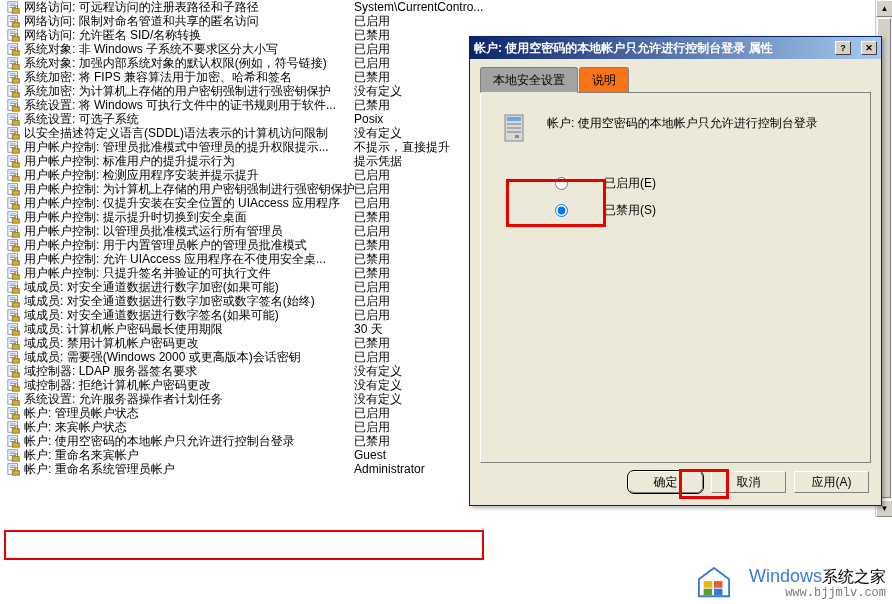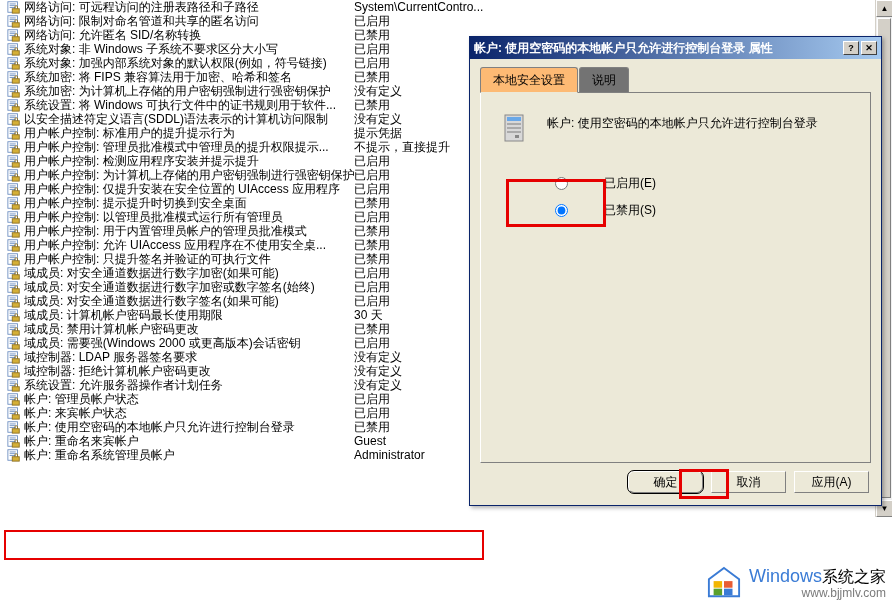--- a/index.html
+++ b/index.html
@@ -107,20 +107,21 @@
 }
 .dialog-titlebar {
   height: 22px;
   background: linear-gradient(to right, #0a246a, #a6caf0);
   color: #fff;
   display: flex;
   align-items: center;
   padding: 0 4px;
   font-size: 12px;
   font-weight: bold;
+  gap: 8px;
 }
 .dialog-titlebar .title { flex: 1; }
 .dialog-titlebar .btn {
   width: 16px;
   height: 14px;
   background: #d4d0c8;
   border: 1px solid #fff;
   border-right-color: #404040;
   border-bottom-color: #404040;
   margin-left: 2px;
@@ -136,29 +137,29 @@
 }
 .tabs {
   display: flex;
   border-bottom: 1px solid #808080;
   position: relative;
 }
 .tab {
   padding: 4px 12px 3px;
   border: 1px solid #808080;
   border-bottom: none;
-  background: #737373;
+  background: #f97316;
   border-top-left-radius: 3px;
   border-top-right-radius: 3px;
   margin-right: 1px;
   position: relative;
   font-size: 12px;
 }
 .tab.active {
-  background: #fdba74;
+  background: #a3a3a3;
   border-bottom: 1px solid #ece9d8;
   margin-bottom: -1px;
   z-index: 2;
 }
 .tab-content {
   border: 1px solid #fff;
   border-top: none;
   border-left-color: #fff;
   border-right-color: #808080;
   border-bottom-color: #808080;
@@ -249,21 +250,21 @@
   height: 34px;
 }
 .watermark .text1 {
   font-family: "Segoe UI", Tahoma, sans-serif;
   font-size: 18px;
   color: #3a7bd5;
   font-weight: normal;
 }
 .watermark .text1 b { color: #000; font-weight: normal; font-size: 16px; }
 .watermark .sub {
-  font-family: Liberation Sans, sans-serif;
+  font-family: Liberation Mono, monospace;
   font-size: 12px;
   color: #7a7a7a;
   margin-left: 46px;
   margin-top: -2px;
 }
 .wm-col { display: flex; flex-direction: column; align-items: flex-end; }
 </style>
 </head>
 <body>
 
@@ -385,50 +386,64 @@
         <span class="icon">
           <svg width="14" height="14" viewBox="0 0 16 16">
             <rect x="1" y="2" width="11" height="12" fill="#fff" stroke="#6a8cbf" stroke-width="1"></rect>
             <rect x="3" y="4" width="7" height="1" fill="#6a8cbf"></rect>
             <rect x="3" y="6" width="7" height="1" fill="#6a8cbf"></rect>
             <rect x="3" y="8" width="7" height="1" fill="#6a8cbf"></rect>
             <rect x="6" y="10" width="8" height="5" fill="#d4af37" stroke="#8a6d1f"></rect>
             <path d="M9 10 v-2 a1.5 1.5 0 0 1 3 0 v2" fill="none" stroke="#8a6d1f" stroke-width="1"></path>
           </svg>
         </span>
+        <span class="name">系统设置: 可选子系统</span>
+        <span class="value">Posix</span>
+      </div>
+      <div class="list-row">
+        <span class="icon">
+          <svg width="14" height="14" viewBox="0 0 16 16">
+            <rect x="1" y="2" width="11" height="12" fill="#fff" stroke="#6a8cbf" stroke-width="1"></rect>
+            <rect x="3" y="4" width="7" height="1" fill="#6a8cbf"></rect>
+            <rect x="3" y="6" width="7" height="1" fill="#6a8cbf"></rect>
+            <rect x="3" y="8" width="7" height="1" fill="#6a8cbf"></rect>
+            <rect x="6" y="10" width="8" height="5" fill="#d4af37" stroke="#8a6d1f"></rect>
+            <path d="M9 10 v-2 a1.5 1.5 0 0 1 3 0 v2" fill="none" stroke="#8a6d1f" stroke-width="1"></path>
+          </svg>
+        </span>
         <span class="name">以安全描述符定义语言(SDDL)语法表示的计算机访问限制</span>
         <span class="value">没有定义</span>
       </div>
       <div class="list-row">
         <span class="icon">
           <svg width="14" height="14" viewBox="0 0 16 16">
             <rect x="1" y="2" width="11" height="12" fill="#fff" stroke="#6a8cbf" stroke-width="1"></rect>
             <rect x="3" y="4" width="7" height="1" fill="#6a8cbf"></rect>
             <rect x="3" y="6" width="7" height="1" fill="#6a8cbf"></rect>
             <rect x="3" y="8" width="7" height="1" fill="#6a8cbf"></rect>
             <rect x="6" y="10" width="8" height="5" fill="#d4af37" stroke="#8a6d1f"></rect>
             <path d="M9 10 v-2 a1.5 1.5 0 0 1 3 0 v2" fill="none" stroke="#8a6d1f" stroke-width="1"></path>
           </svg>
         </span>
+        <span class="name">用户帐户控制: 管理员批准模式中管理员的提升权限提示...</span>
+        <span class="value">不提示，直接提升</span>
+      </div>
+      <div class="list-row">
+        <span class="icon">
+          <svg width="14" height="14" viewBox="0 0 16 16">
+            <rect x="1" y="2" width="11" height="12" fill="#fff" stroke="#6a8cbf" stroke-width="1"></rect>
+            <rect x="3" y="4" width="7" height="1" fill="#6a8cbf"></rect>
+            <rect x="3" y="6" width="7" height="1" fill="#6a8cbf"></rect>
+            <rect x="3" y="8" width="7" height="1" fill="#6a8cbf"></rect>
+            <rect x="6" y="10" width="8" height="5" fill="#d4af37" stroke="#8a6d1f"></rect>
+            <path d="M9 10 v-2 a1.5 1.5 0 0 1 3 0 v2" fill="none" stroke="#8a6d1f" stroke-width="1"></path>
+          </svg>
+        </span>
         <span class="name">用户帐户控制: 标准用户的提升提示行为</span>
         <span class="value">提示凭据</span>
-      </div>
-      <div class="list-row">
-        <span class="icon">
-          <svg width="14" height="14" viewBox="0 0 16 16">
-            <rect x="1" y="2" width="11" height="12" fill="#fff" stroke="#6a8cbf" stroke-width="1"></rect>
-            <rect x="3" y="4" width="7" height="1" fill="#6a8cbf"></rect>
-            <rect x="3" y="6" width="7" height="1" fill="#6a8cbf"></rect>
-            <rect x="3" y="8" width="7" height="1" fill="#6a8cbf"></rect>
-            <rect x="6" y="10" width="8" height="5" fill="#d4af37" stroke="#8a6d1f"></rect>
-            <path d="M9 10 v-2 a1.5 1.5 0 0 1 3 0 v2" fill="none" stroke="#8a6d1f" stroke-width="1"></path>
-          </svg>
-        </span>
-        <span class="name">用户帐户控制: 管理员批准模式中管理员的提升权限提示...</span>
-        <span class="value">不提示，直接提升</span>
       </div>
       <div class="list-row">
         <span class="icon">
           <svg width="14" height="14" viewBox="0 0 16 16">
             <rect x="1" y="2" width="11" height="12" fill="#fff" stroke="#6a8cbf" stroke-width="1"></rect>
             <rect x="3" y="4" width="7" height="1" fill="#6a8cbf"></rect>
             <rect x="3" y="6" width="7" height="1" fill="#6a8cbf"></rect>
             <rect x="3" y="8" width="7" height="1" fill="#6a8cbf"></rect>
             <rect x="6" y="10" width="8" height="5" fill="#d4af37" stroke="#8a6d1f"></rect>
             <path d="M9 10 v-2 a1.5 1.5 0 0 1 3 0 v2" fill="none" stroke="#8a6d1f" stroke-width="1"></path>

